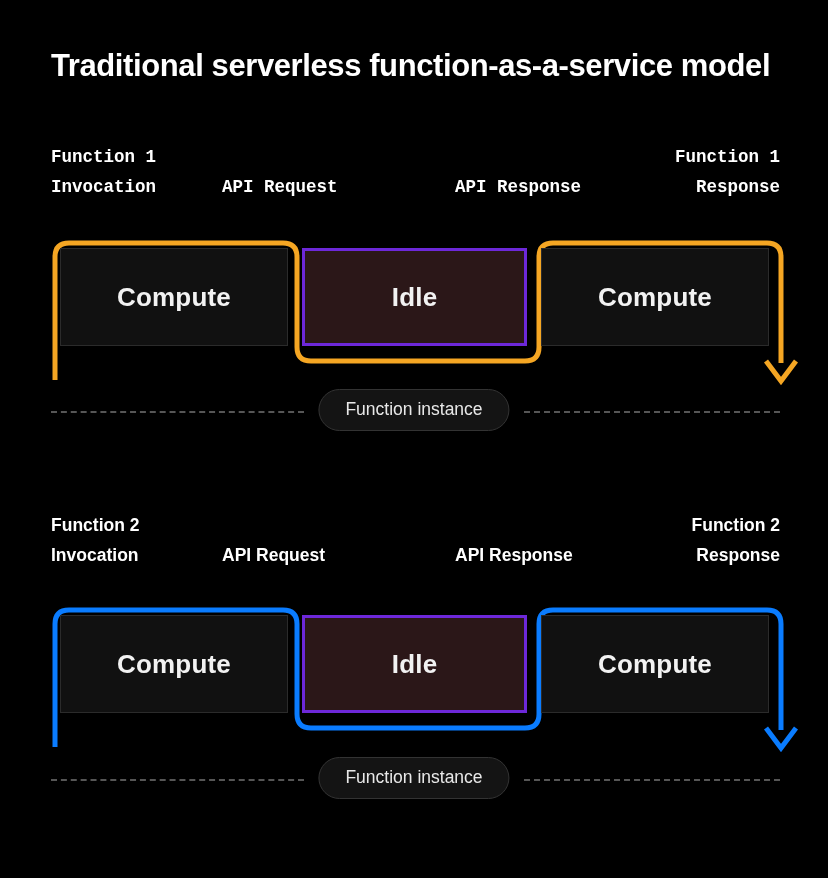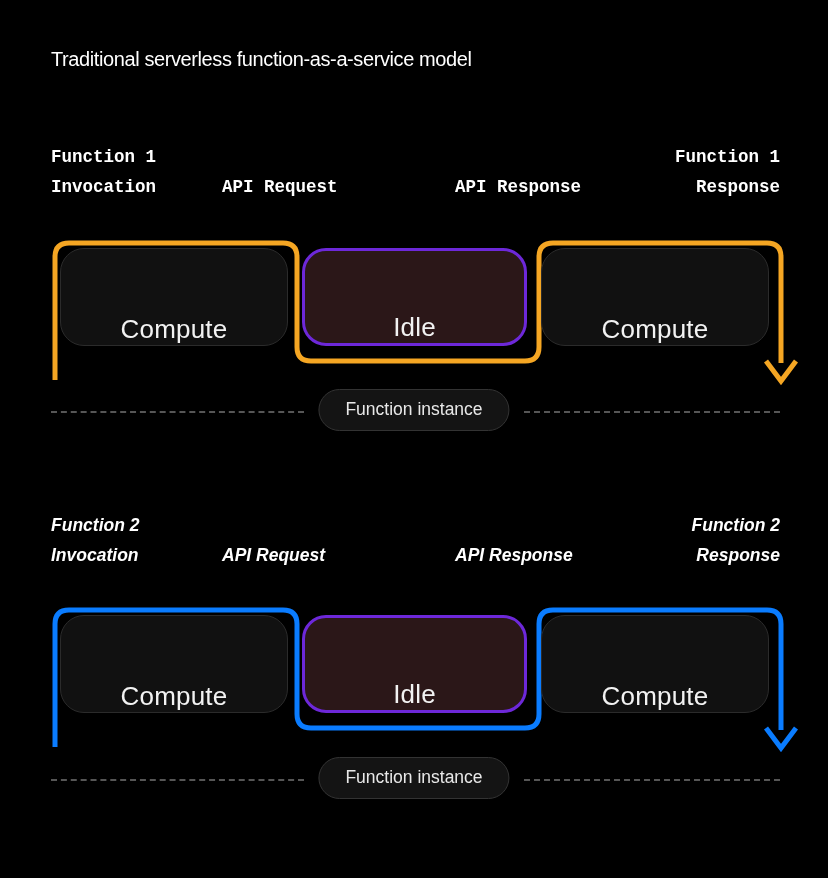--- a/index.html
+++ b/index.html
@@ -18,22 +18,22 @@
   .canvas {
     position: absolute;
     inset: 0;
   }
 
   
   .title {
     position: absolute;
     left: 51px;
     top: 48px;
-    font-size: 20px;
-    font-weight: normal;
+    font-size: 31px;
+    font-weight: bold;
     letter-spacing: -0.4px;
     color: #ffffff;
     white-space: nowrap;
     text-align: right;
   }
 
   
   .label-row {
     position: absolute;
     left: 0;
@@ -64,26 +64,26 @@
   }
   .connector {
     position: absolute;
     left: 0;
     top: 0;
     overflow: visible;
   }
   .box {
     position: absolute;
     box-sizing: border-box;
-    border-radius: 24px;
+    border-radius: 0;
     display: flex;
-    align-items: flex-end;
+    align-items: center;
     justify-content: center;
     font-size: 26px;
-    font-weight: 400;
+    font-weight: 700;
     color: #f2f2f2;
     letter-spacing: 0.2px;
   }
   .box-compute {
     background: #111111;
     border: 1px solid #2b2b2b;
   }
   .box-idle {
     background: #2b1718;
     border: 3px solid #6d28d9;
@@ -155,21 +155,21 @@
       <span>Compute</span>
     </div>
   </div>
 
   <div class="divider" style="top:389px;">
     <div class="dash-line dash-left"></div>
     <div class="dash-line dash-right"></div>
     <div class="pill">Function instance</div>
   </div>
 
-  <div class="label-row" style="top:510px;font-style:italic;">
+  <div class="label-row" style="top:510px;">
     <div class="lbl lbl-left two-line">
       <div>Function 2</div>
       <div>Invocation</div>
     </div>
     <div class="lbl lbl-req" style="top:30px;">API Request</div>
     <div class="lbl lbl-resp" style="top:30px;">API Response</div>
     <div class="lbl lbl-right two-line">
       <div>Function 2</div>
       <div>Response</div>
     </div>

